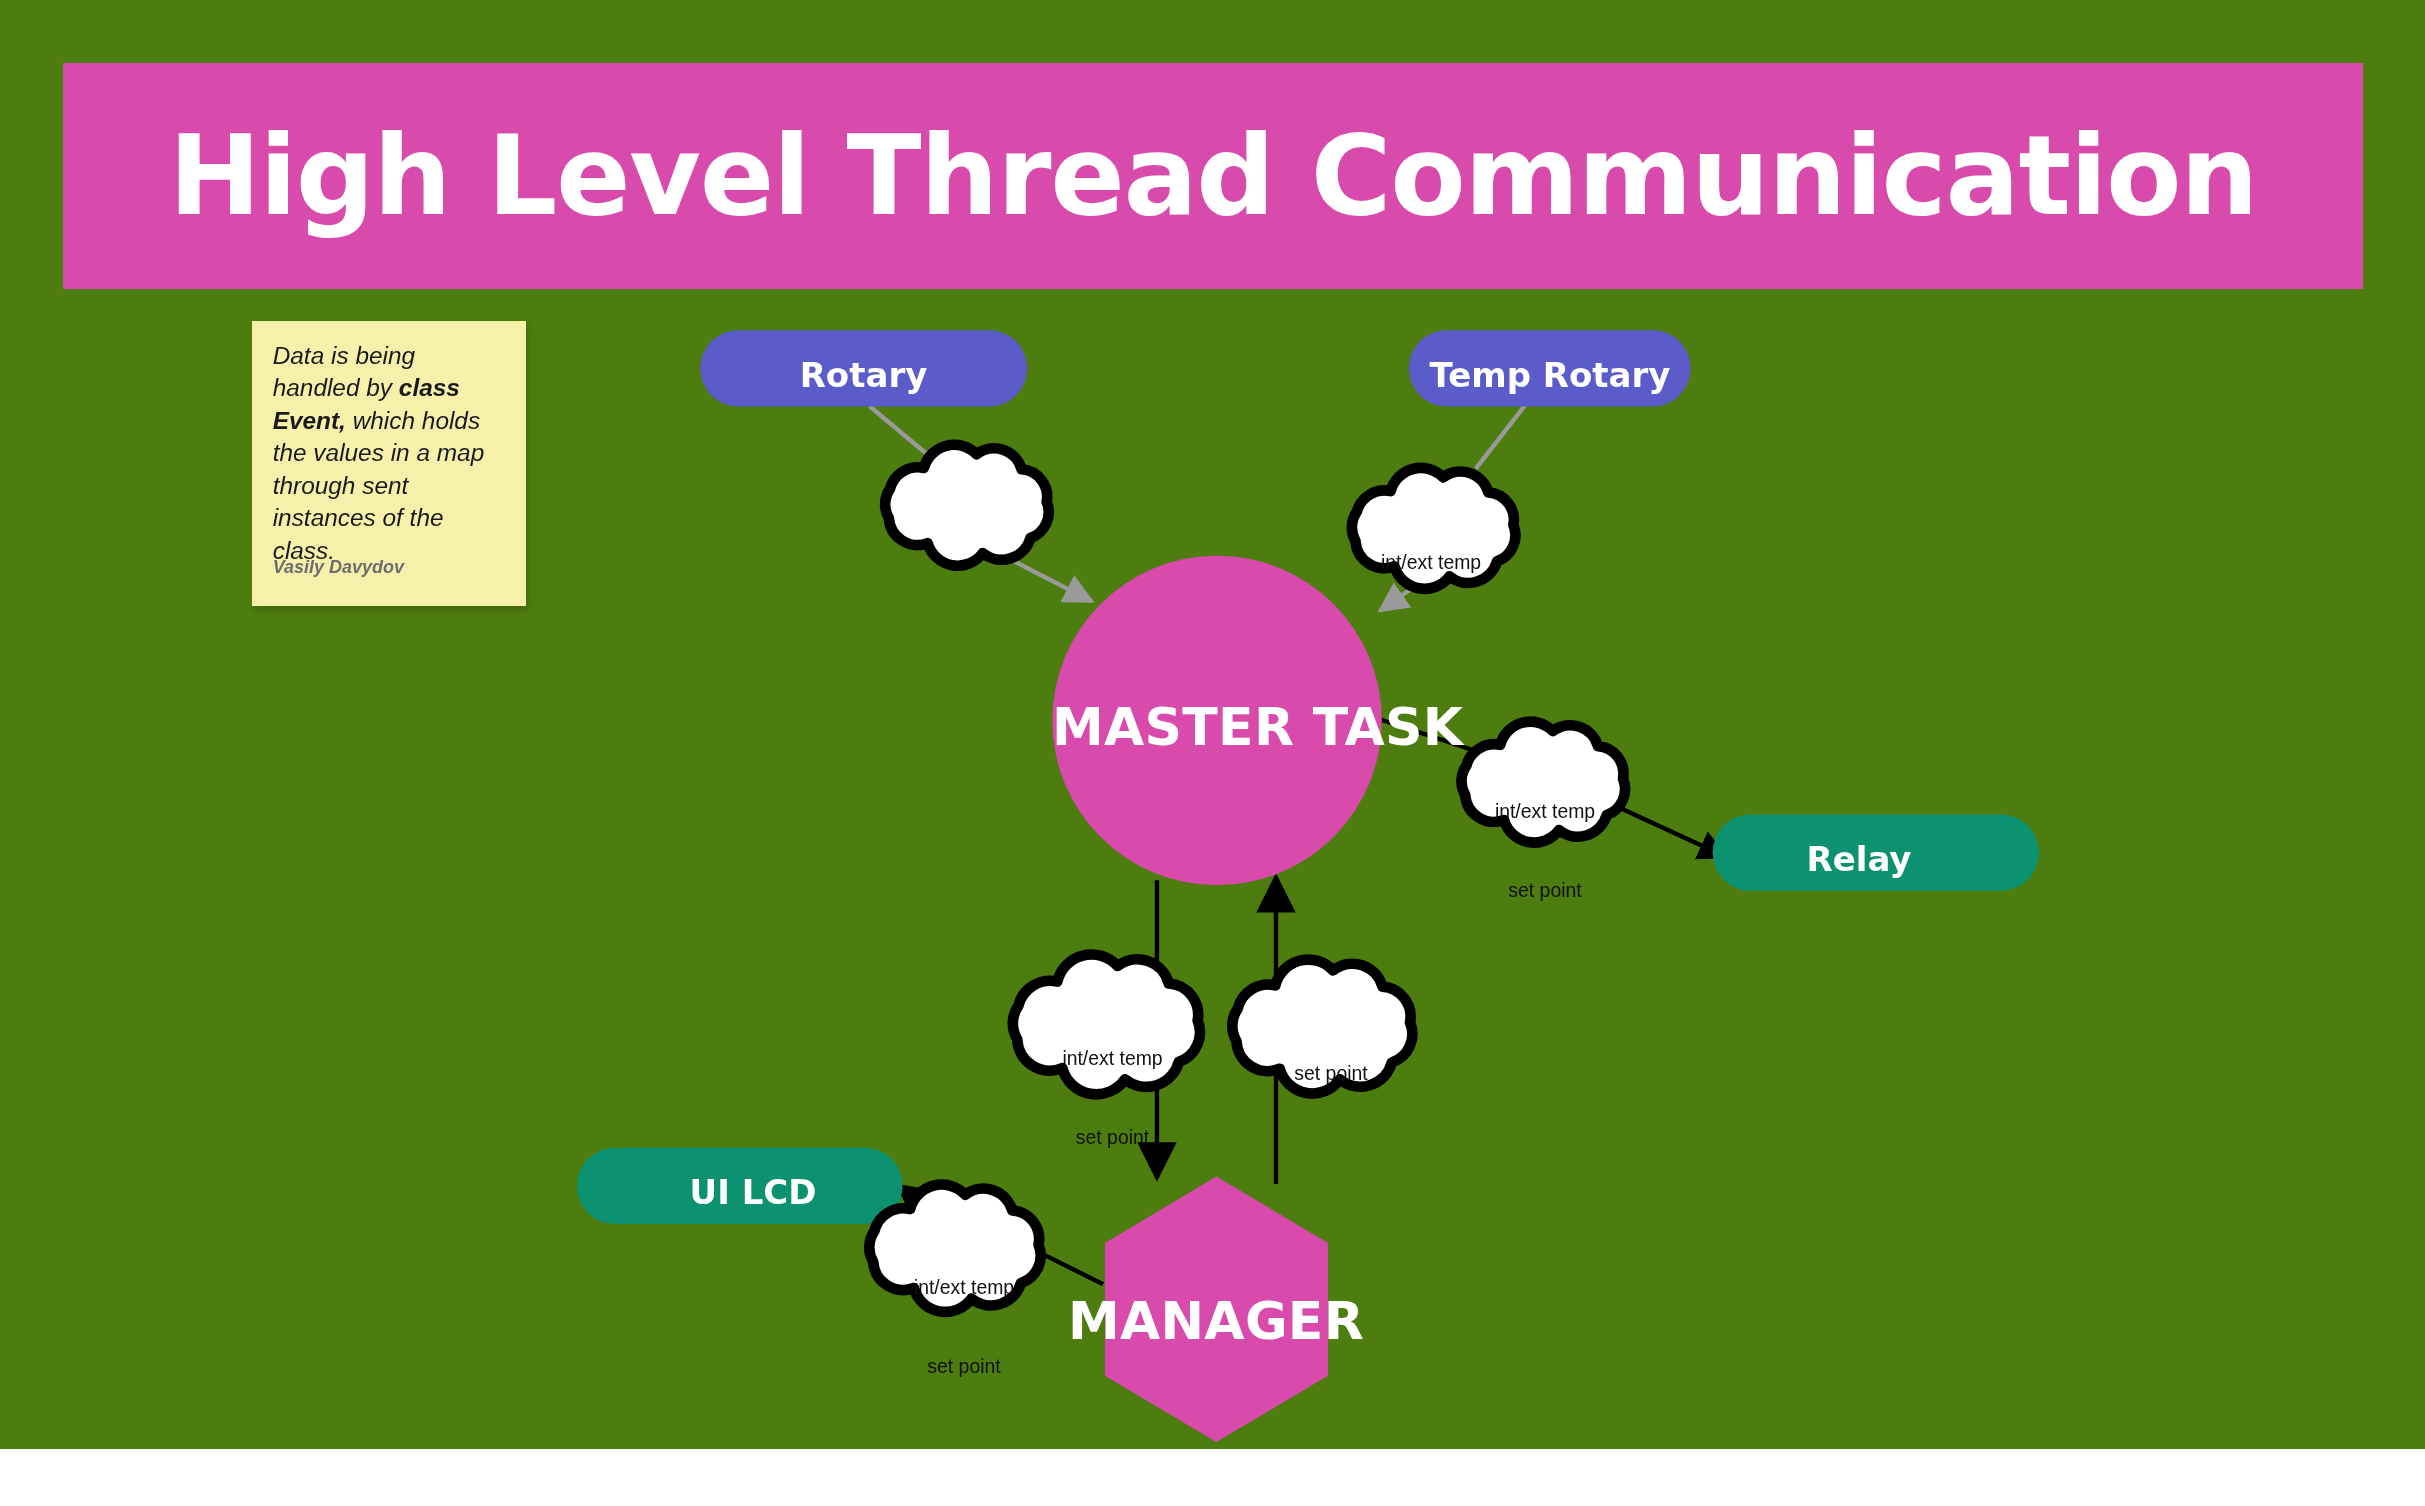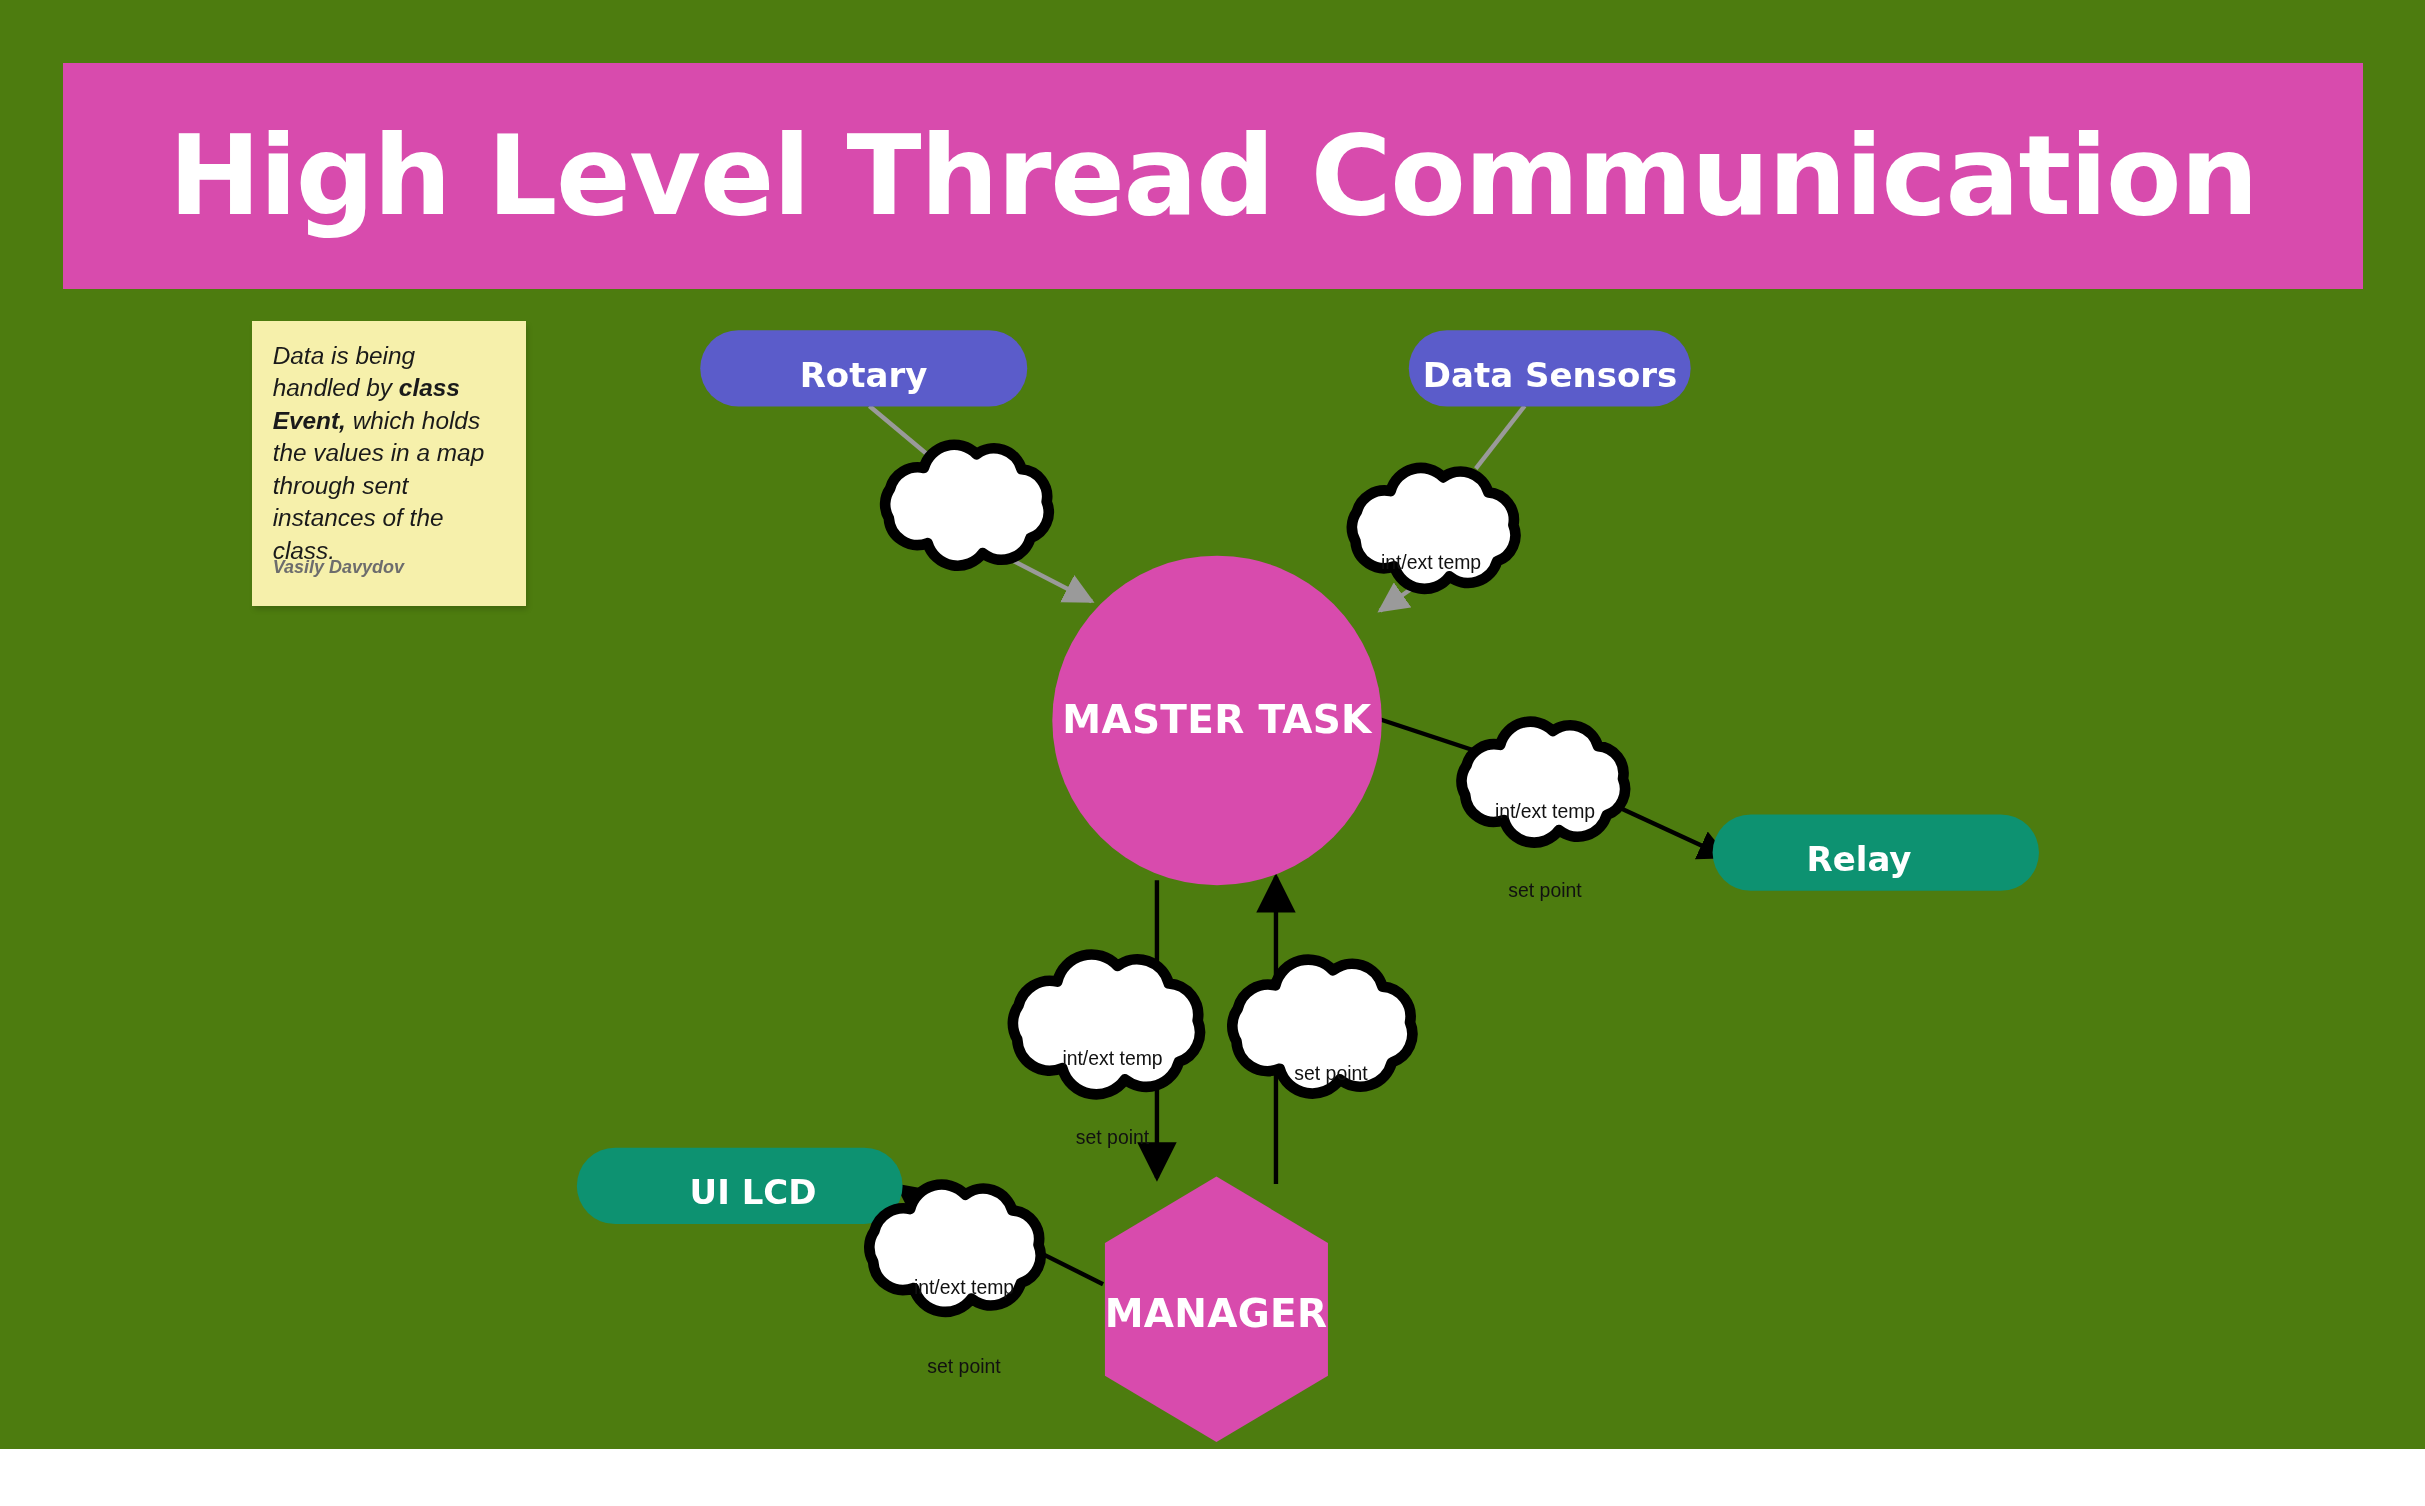--- a/index.html
+++ b/index.html
@@ -81,21 +81,21 @@
   .node-label {
     position: absolute;
     color: #ffffff;
     font-family: "DejaVu Sans", sans-serif;
     font-weight: 700;
     text-align: center;
     white-space: nowrap;
     pointer-events: none;
   }
   .pill-label   { font-size: 34px; }
-  .big-label    { font-size: 39px; letter-spacing: 0.3px; }
+  .big-label    { font-size: 52px; letter-spacing: 0.3px; }
 
   .cloud-label {
     position: absolute;
     color: #111111;
     font-family: "Liberation Sans", sans-serif;
     font-weight: 400;
     font-size: 19.4px;
     line-height: 1.35;
     text-align: center;
     white-space: pre;
@@ -210,21 +210,21 @@
       <path d="M1395 1965 a48 48 0 0 1 57 -35 a52 52 0 0 1 88 -23
                a48 48 0 0 1 75 25 a46 46 0 0 1 42 55
                a46 46 0 0 1 -28 61 a50 50 0 0 1 -79 25
                a52 52 0 0 1 -92 -17 a48 48 0 0 1 -65 -42
                a46 46 0 0 1 2 -49 z" fill="#ffffff" stroke="#000000" stroke-width="17" stroke-linejoin="round"></path>
     </g>
   </svg>
 
   <div class="node-label pill-label" style="left:700px; top:355px; width:327px;">Rotary</div>
 
-  <div class="node-label pill-label" style="left:1409px; top:355px; width:282px;">Data Sensors</div>
+  <div class="node-label pill-label" style="left:1409px; top:355px; width:282px;">Temp Rotary</div>
 
   <div class="node-label big-label" style="left:1052px; top:697px; width:330px;">MASTER TASK</div>
 
   <div class="node-label pill-label" style="left:1696px; top:839px; width:326px;">Relay</div>
 
   <div class="node-label pill-label" style="left:590px; top:1172px; width:326px;">UI LCD</div>
 
   <div class="node-label big-label" style="left:1065px; top:1291px; width:302px;">MANAGER</div>
 
 

